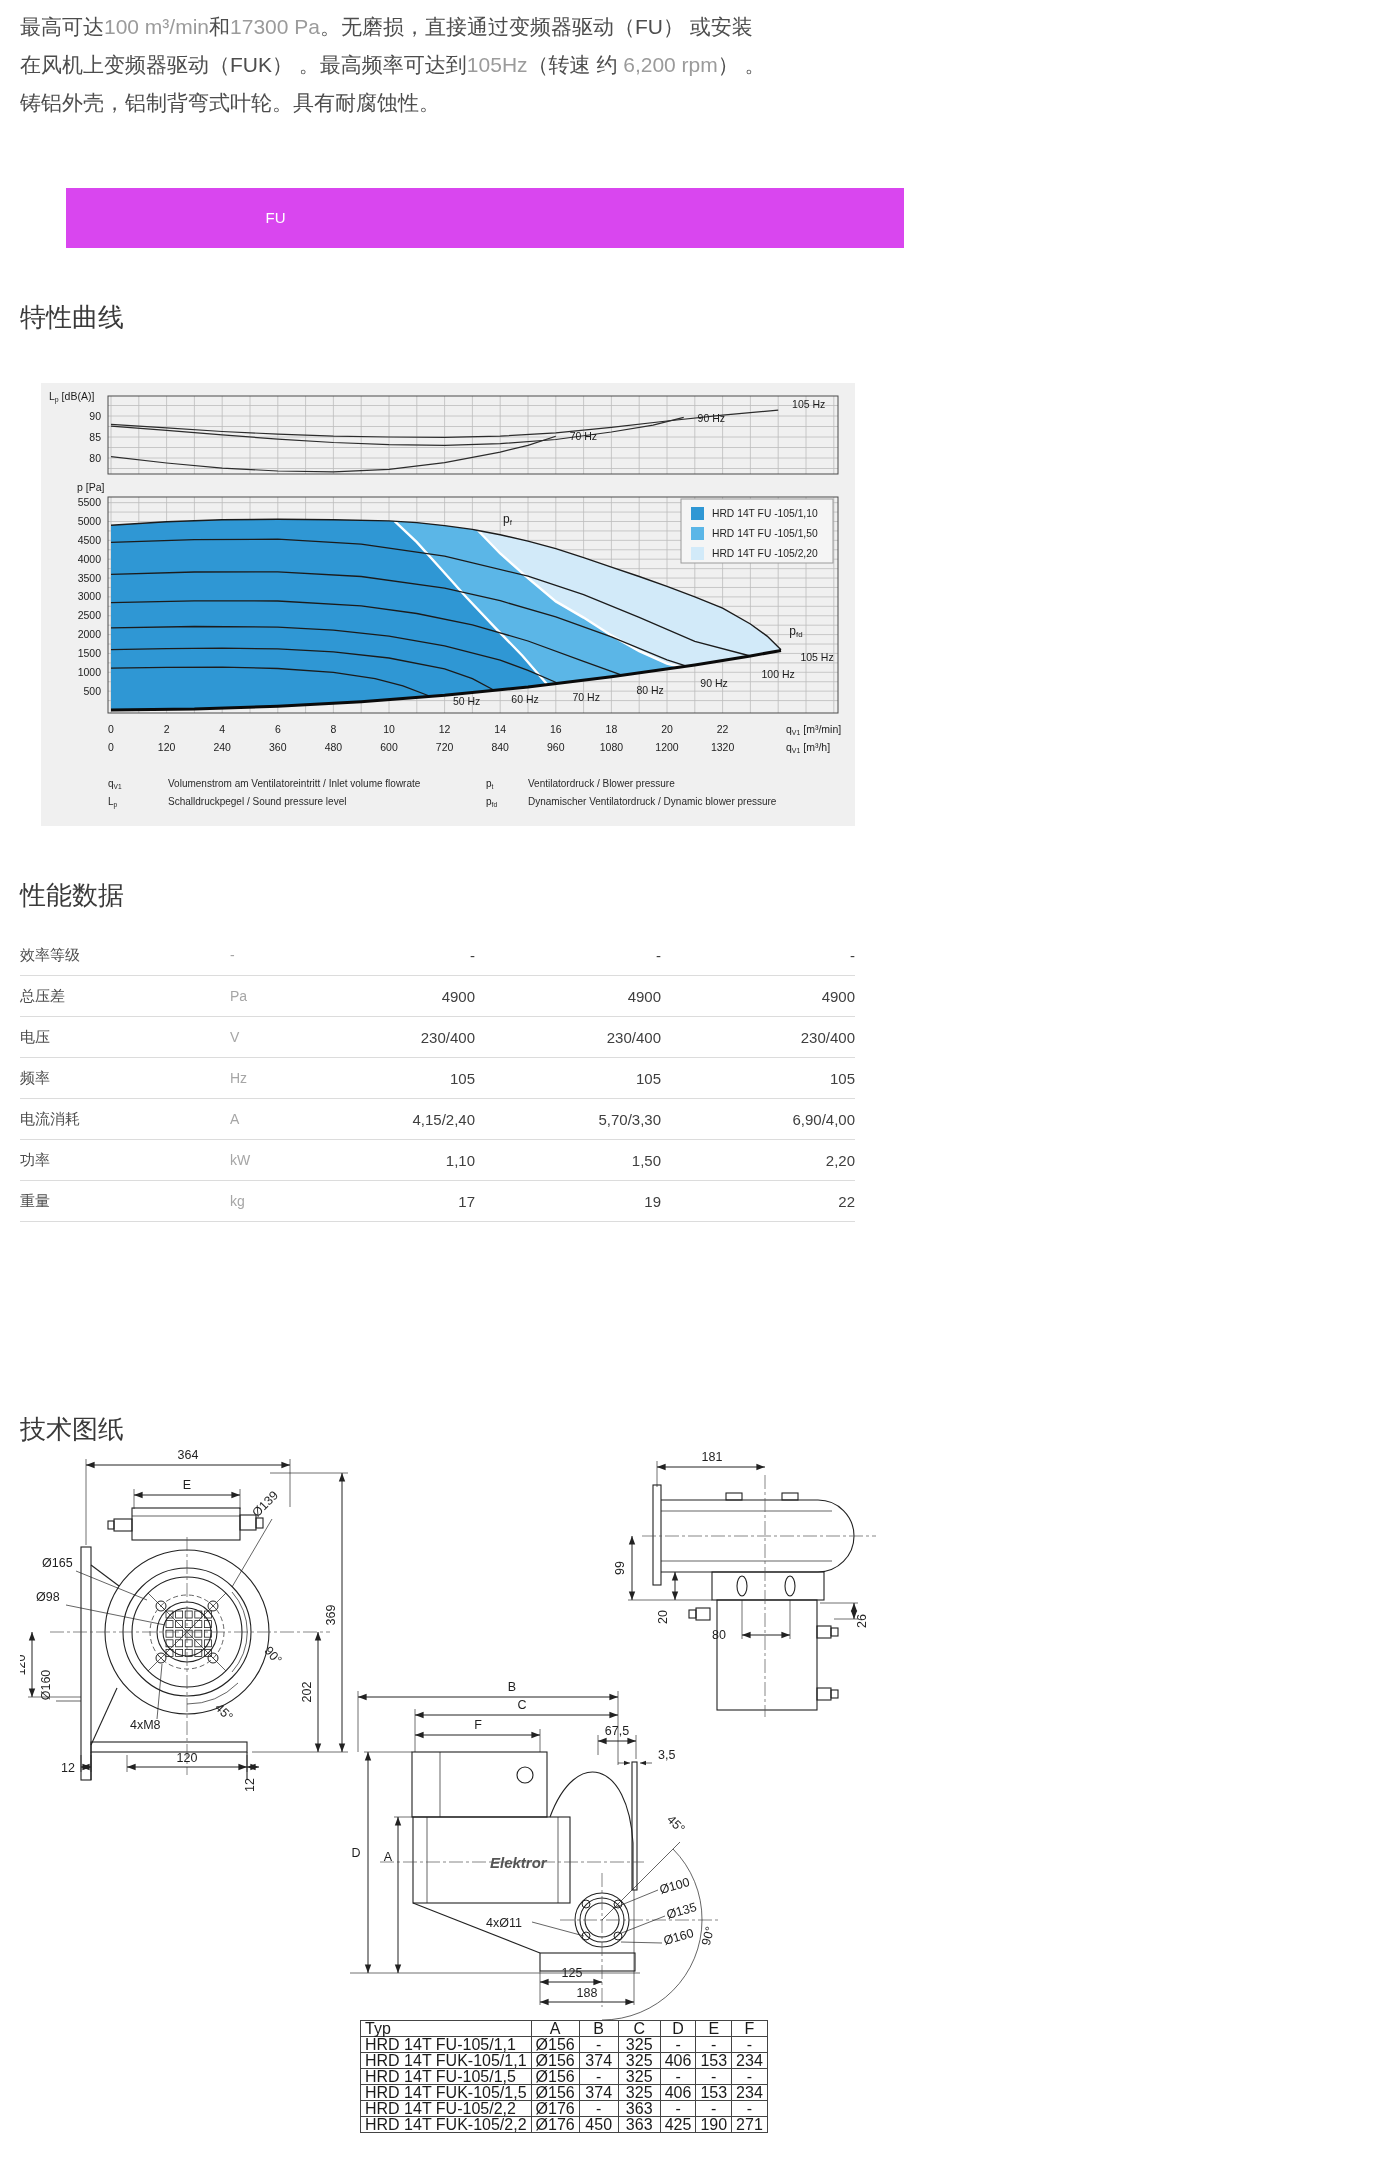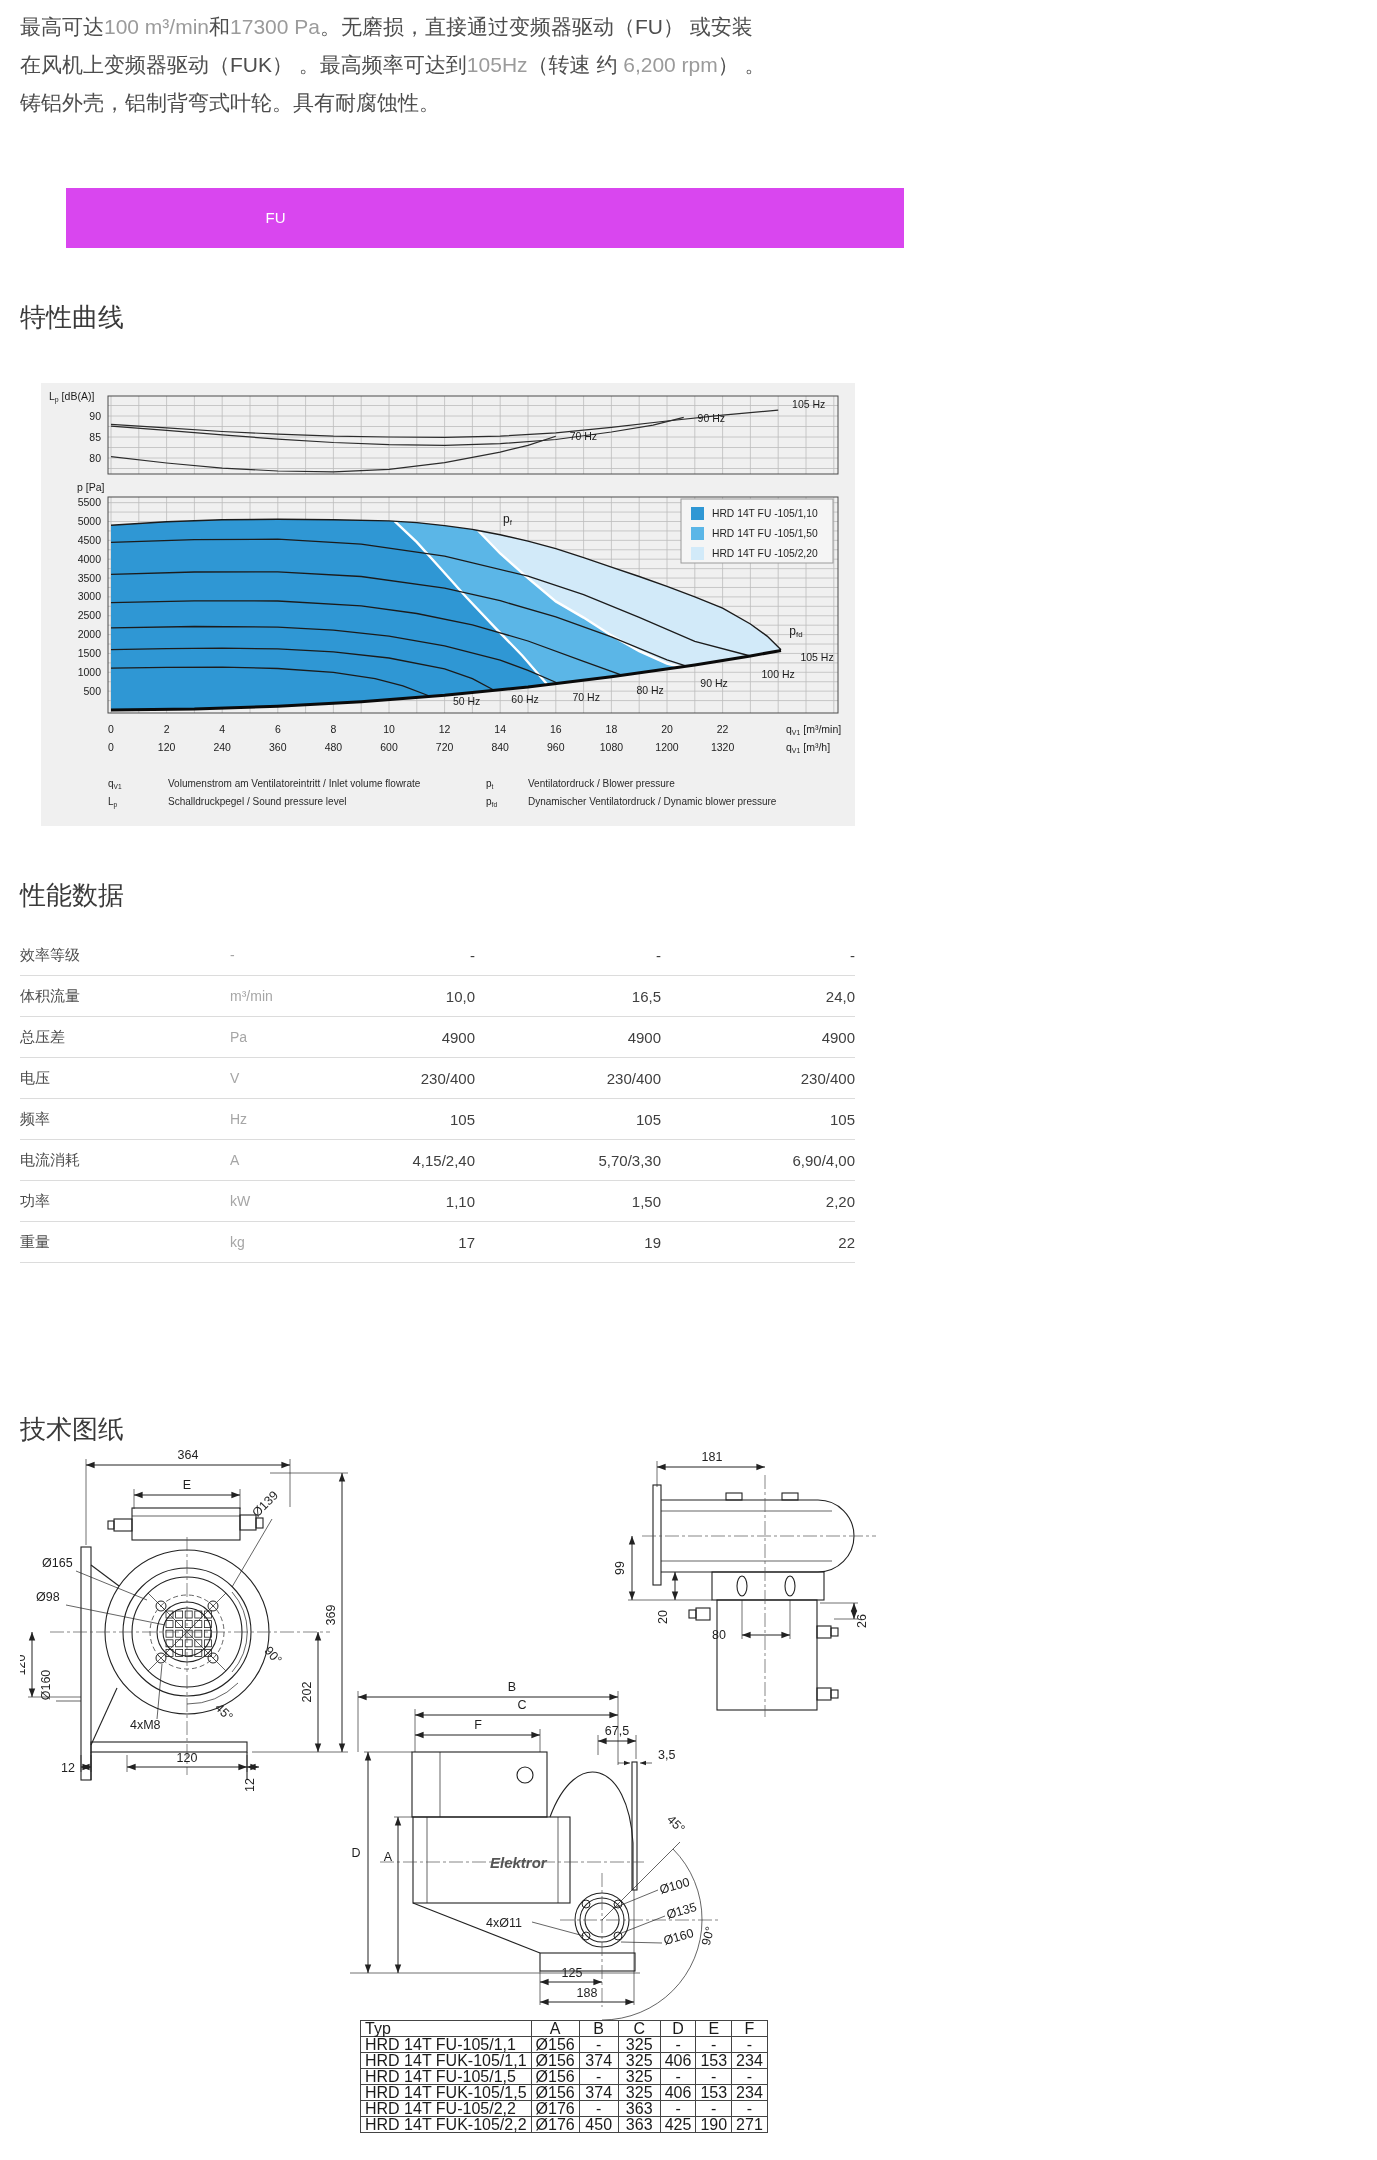--- a/index.html
+++ b/index.html
@@ -242,27 +242,20 @@
 <div class="abs sec-h" style="top:878px;">性能数据</div>
 <div class="abs" id="perf">
     <div class="prow">
       <div class="lab">效率等级</div>
       <div class="unit">-</div>
       <div class="val">-</div>
       <div class="val">-</div>
       <div class="val">-</div>
     </div>
     <div class="prow">
-      <div class="lab">体积流量</div>
-      <div class="unit">m³/min</div>
-      <div class="val">10,0</div>
-      <div class="val">16,5</div>
-      <div class="val">24,0</div>
-    </div>
-    <div class="prow">
       <div class="lab">总压差</div>
       <div class="unit">Pa</div>
       <div class="val">4900</div>
       <div class="val">4900</div>
       <div class="val">4900</div>
     </div>
     <div class="prow">
       <div class="lab">电压</div>
       <div class="unit">V</div>
       <div class="val">230/400</div>

